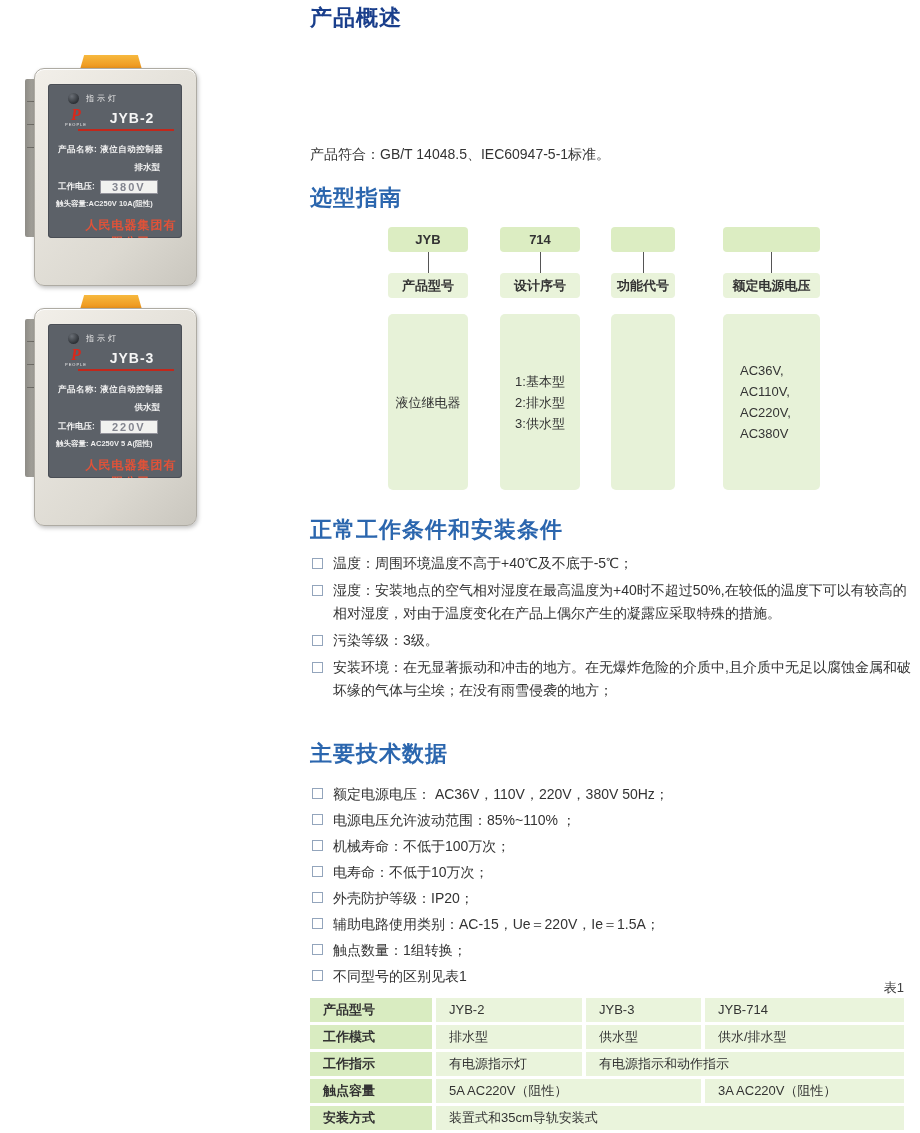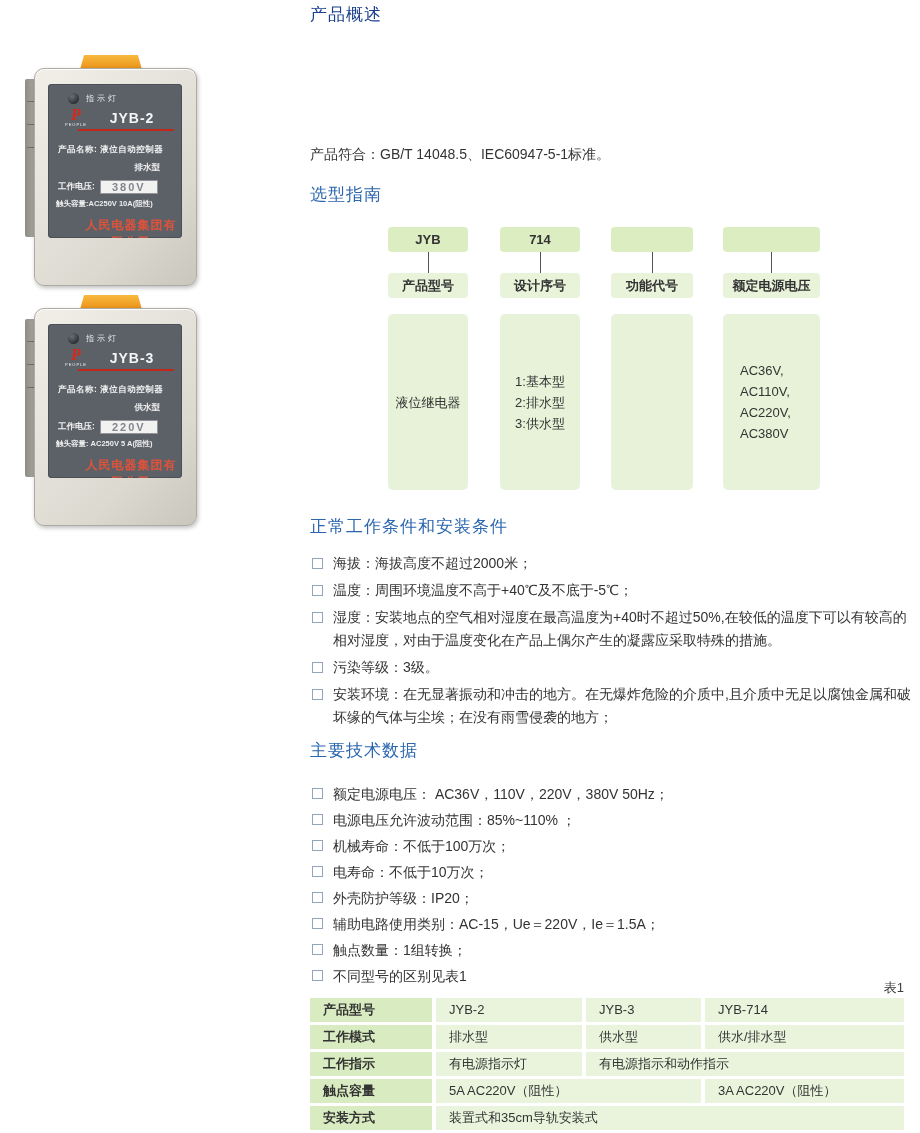--- a/index.html
+++ b/index.html
@@ -34,21 +34,21 @@
   .volt-row { display:flex; align-items:center; margin:6px 0 0 10px; }
   .vlabel { font-size:8.5px; font-weight:bold; color:#f2f2f2; }
   .vbox { width:58px; height:14px; margin-left:5px; background:#f2f2f0; border:1px solid #93939b;
           font-size:11px; font-weight:bold; color:#83858f; letter-spacing:2px; text-align:center; line-height:12px; }
   .contact { margin:5px 0 0 8px; font-size:7.5px; font-weight:bold; color:#eeeeee; }
   .company { margin:8px 0 0 0; text-align:center; font-size:12px; font-weight:bold; color:#e25238; letter-spacing:1px;padding-left:32px; }
   .factory { margin:2px 0 0 0; text-align:center; font-size:6.5px; color:#d9d9d9; letter-spacing:0.5px; }
 
   
   .right-col { position:absolute; left:310px; top:3px; width:610px; height:1130px; }
-  .sec-h { position:absolute; font-size:17px; font-weight:normal; color:#2b66ae; letter-spacing:1px; }
+  .sec-h { position:absolute; font-size:22px; font-weight:bold; color:#2b66ae; letter-spacing:1px; }
   .sec-h.first { color:#1a3f8c; }
   .para { position:absolute; width:610px; font-size:14px; line-height:23px; color:#333; text-align:justify; }
 
   
   .diagram { position:absolute; top:224px; left:0; width:610px; height:264px; }
   .dg-col { position:absolute; top:0; }
   .dg-box { background:#dcedc2; border-radius:4px; height:25px; line-height:25px; text-align:center;
             font-size:13px; font-weight:600; color:#333; }
   .dg-conn { height:21px; display:flex; justify-content:center; }
   .dg-conn span { width:1px; height:100%; background:#555; }
@@ -170,21 +170,21 @@
           <div class="dg-conn">
             <span></span>
           </div>
           <div class="dg-label">设计序号</div>
           <div class="dg-tall">
             <span class="ln" style="width: auto;">1:基本型</span>
             <span class="ln" style="width: auto;">2:排水型</span>
             <span class="ln" style="width: auto;">3:供水型</span>
           </div>
         </div>
-        <div class="dg-col" style="left: 301px; width: 82px;">
+        <div class="dg-col" style="left: 301px; width: 64px;">
           <div class="dg-box"></div>
           <div class="dg-conn">
             <span></span>
           </div>
           <div class="dg-label">功能代号</div>
           <div class="dg-tall"></div>
         </div>
         <div class="dg-col" style="left: 413px; width: 97px;">
           <div class="dg-box"></div>
           <div class="dg-conn">
@@ -195,24 +195,20 @@
             <span class="ln" style="width: auto;">AC36V,</span>
             <span class="ln" style="width: auto;">AC110V,</span>
             <span class="ln" style="width: auto;">AC220V,</span>
             <span class="ln" style="width: auto;">AC380V</span>
           </div>
         </div>
       </div>
 
     <div class="sec-h" style="top:512px">正常工作条件和安装条件</div>
     <ul class="blist" id="conditions-list" style="top:549px">
-        <li>
-          <span class="cbx"></span>
-          <span>海拔：海拔高度不超过2000米；</span>
-        </li>
         <li>
           <span class="cbx"></span>
           <span>温度：周围环境温度不高于+40℃及不底于-5℃；</span>
         </li>
         <li>
           <span class="cbx"></span>
           <span>湿度：安装地点的空气相对湿度在最高温度为+40时不超过50%,在较低的温度下可以有较高的相对湿度，对由于温度变化在产品上偶尔产生的凝露应采取特殊的措施。</span>
         </li>
         <li>
           <span class="cbx"></span>

